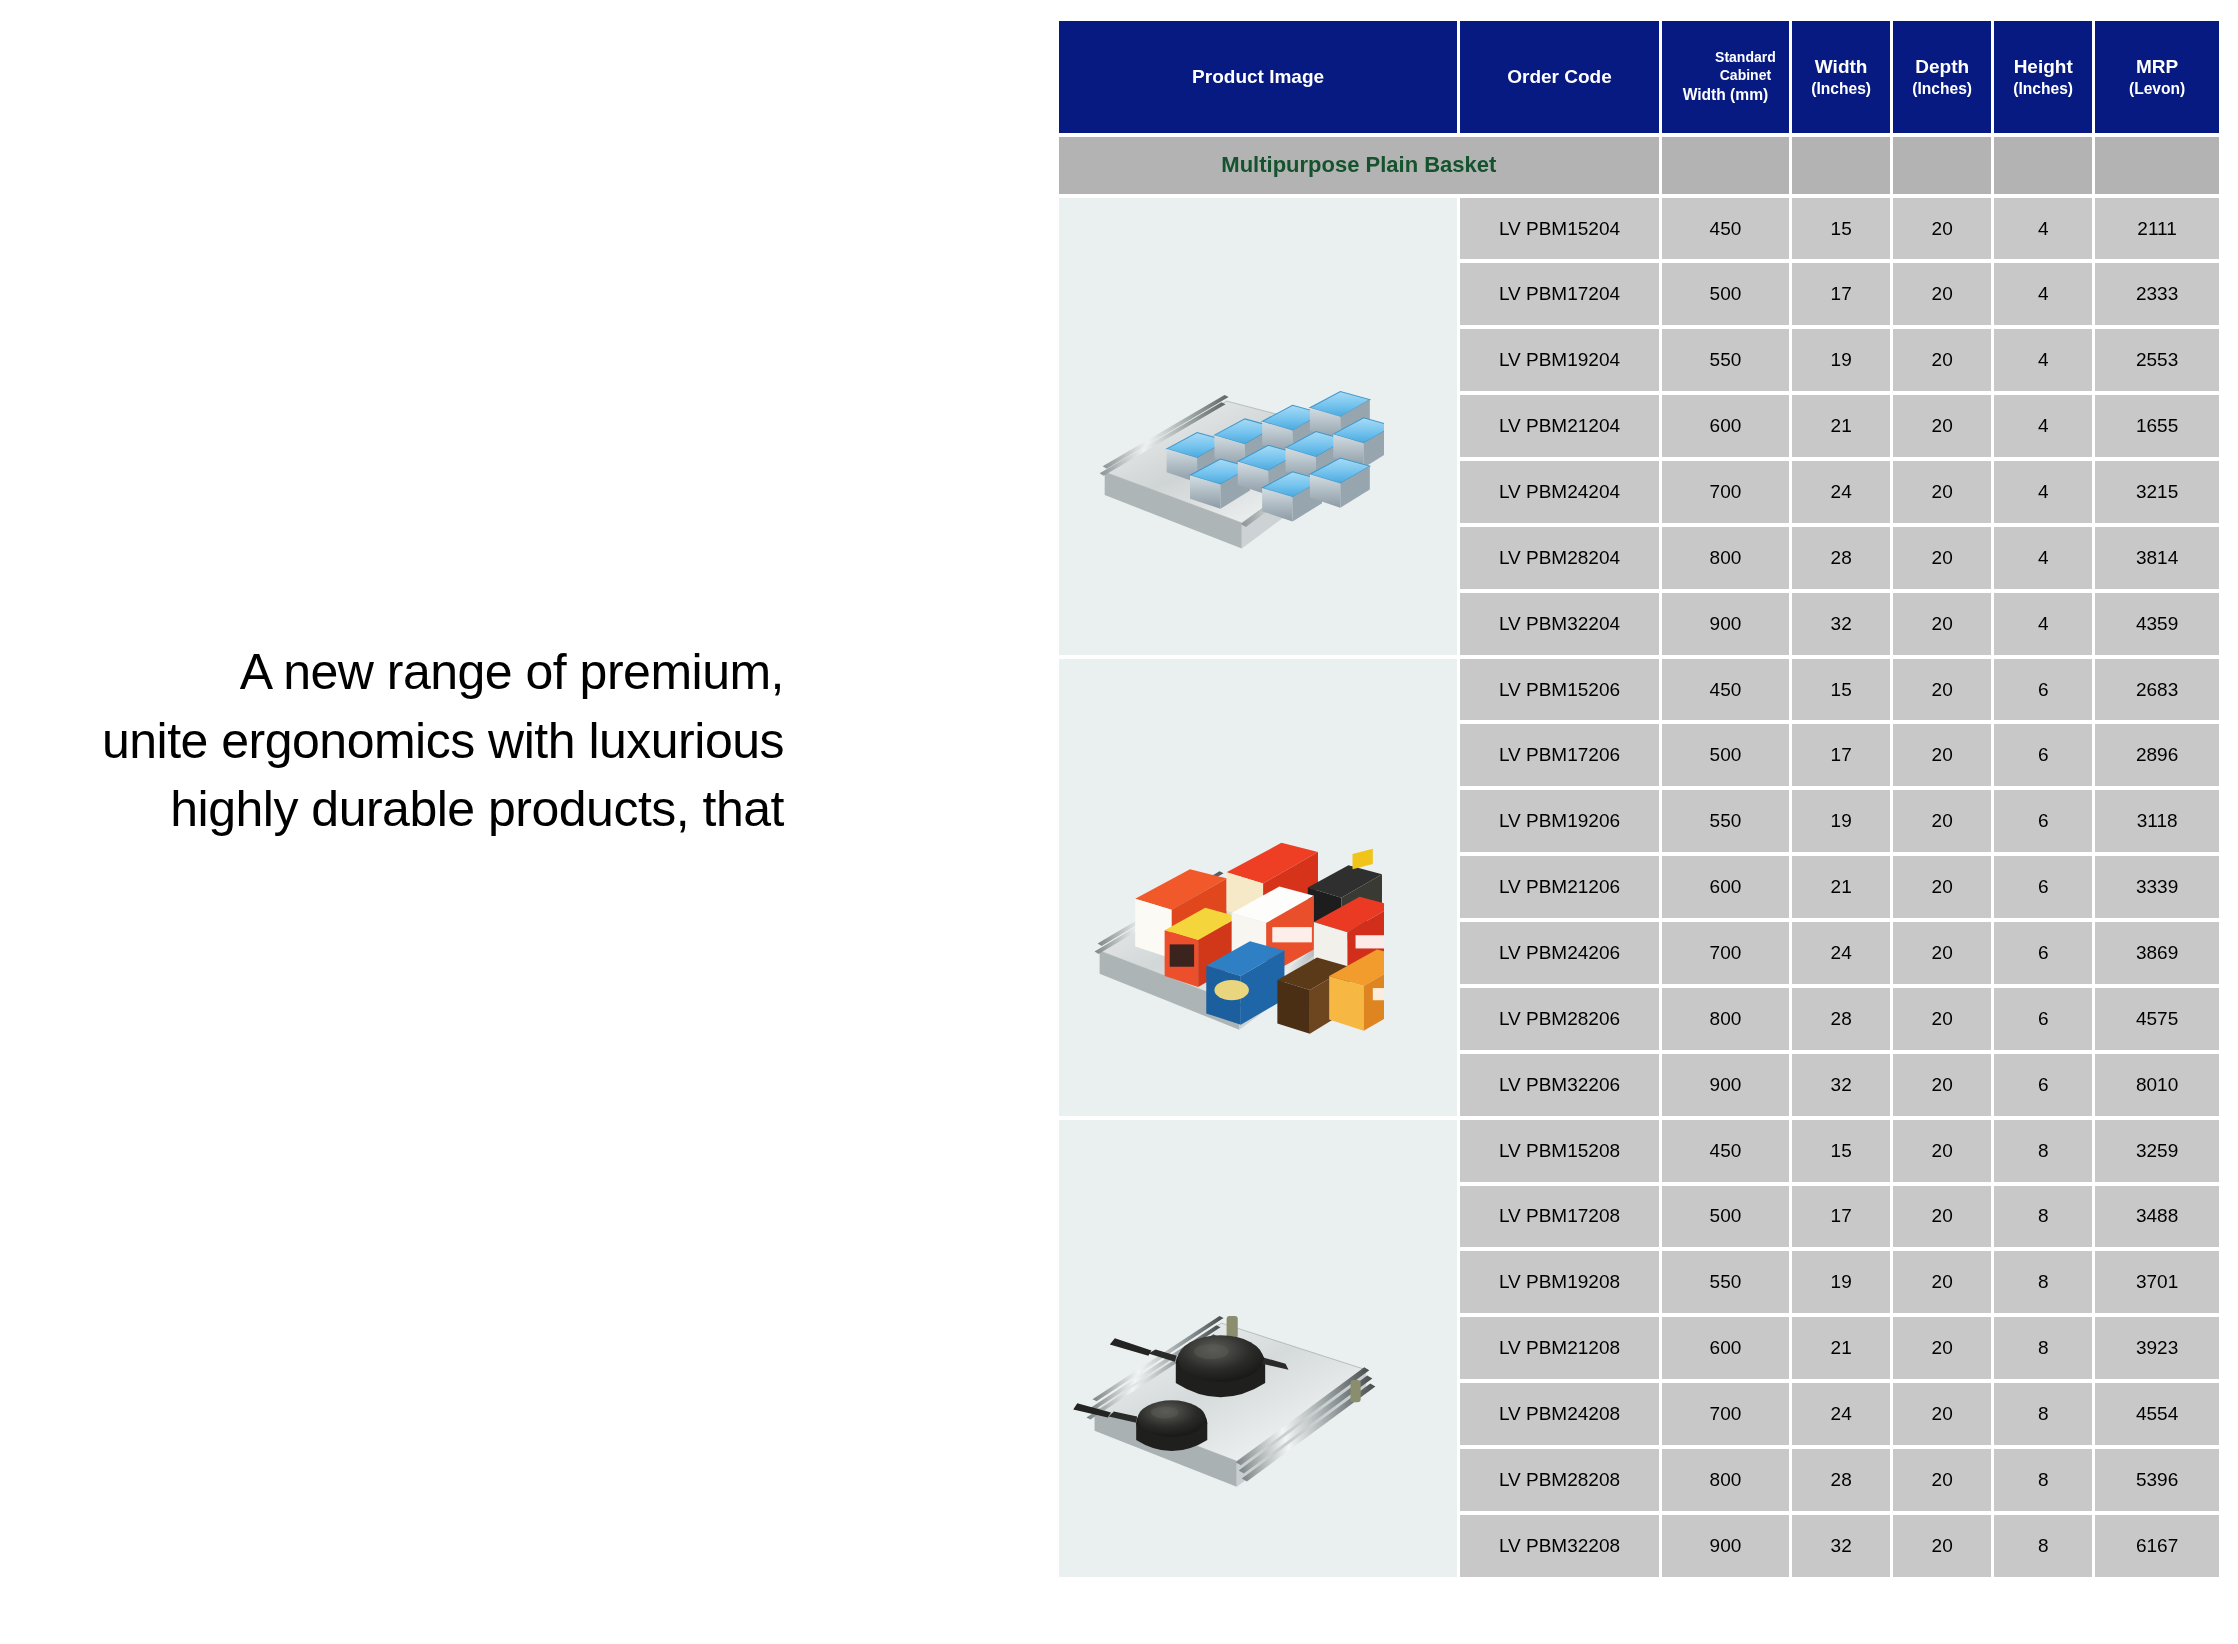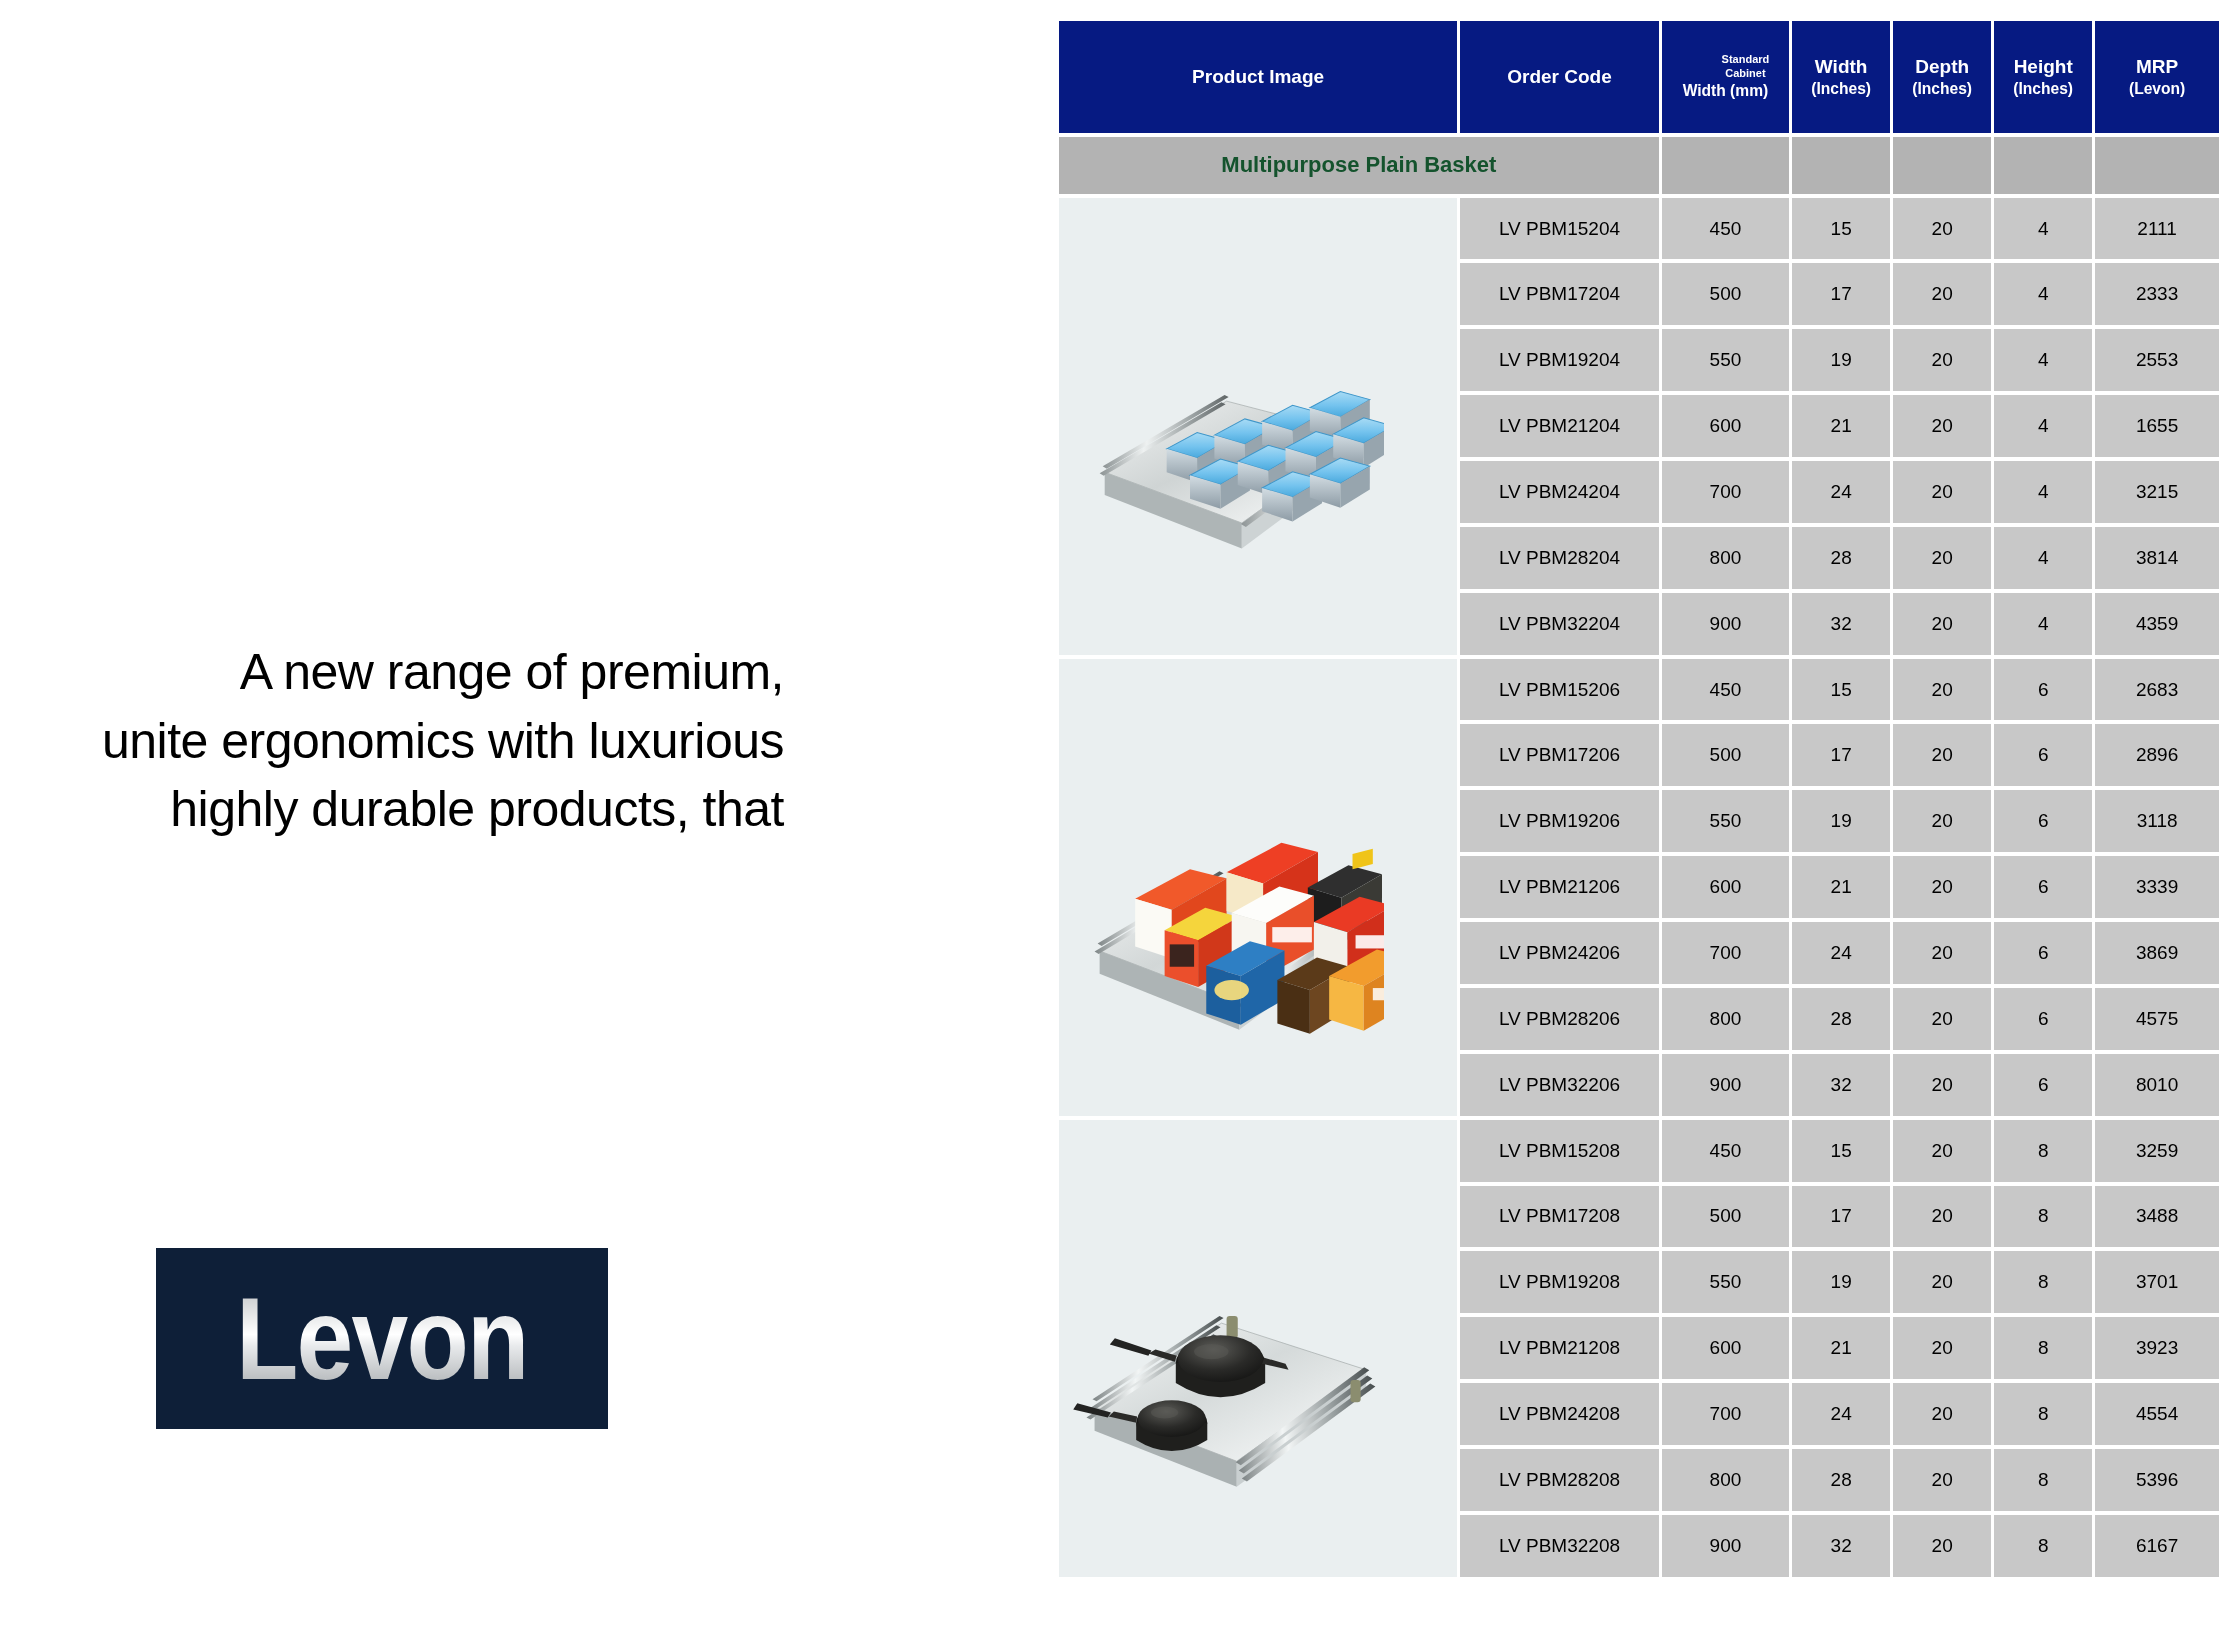--- a/index.html
+++ b/index.html
@@ -103,21 +103,21 @@
   }
   thead th .hdr-sub {
     display: block;
     font-size: 15.6px;
     font-weight: 700;
     line-height: 1.3;
   }
   thead th .hdr-main {
     display: block;
   }
-  thead th.th-wrap .hdr-main { font-size: 11px; margin-left: 40px; }
+  thead th.th-wrap .hdr-main { font-size: 14px; margin-left: 40px; }
 
   tr.group-title-row td {
     background: #B3B3B3;
     height: 57px;
   }
   tr.group-title-row td.group-title-cell {
     color: #14532d;
     font-weight: 700;
     font-size: 22px;
     letter-spacing: 0px;
@@ -157,23 +157,20 @@
 <body>
 
 <div id="left-panel">
 
   <div id="tagline">
     <span class="tl-line">A new range of premium,</span>
     <span class="tl-line">unite ergonomics with luxurious</span>
     <span class="tl-line">highly durable products, that</span>
   </div>
 
-  <div id="brand-logo">
-    <span id="brand-logo-text">Levon</span>
-  </div>
 
 </div>
 
 <table id="product-table">
   <colgroup>
     <col class="col-img">
       <col class="col-code">
       <col class="col-scw">
     <col class="col-w">
       <col class="col-d">

